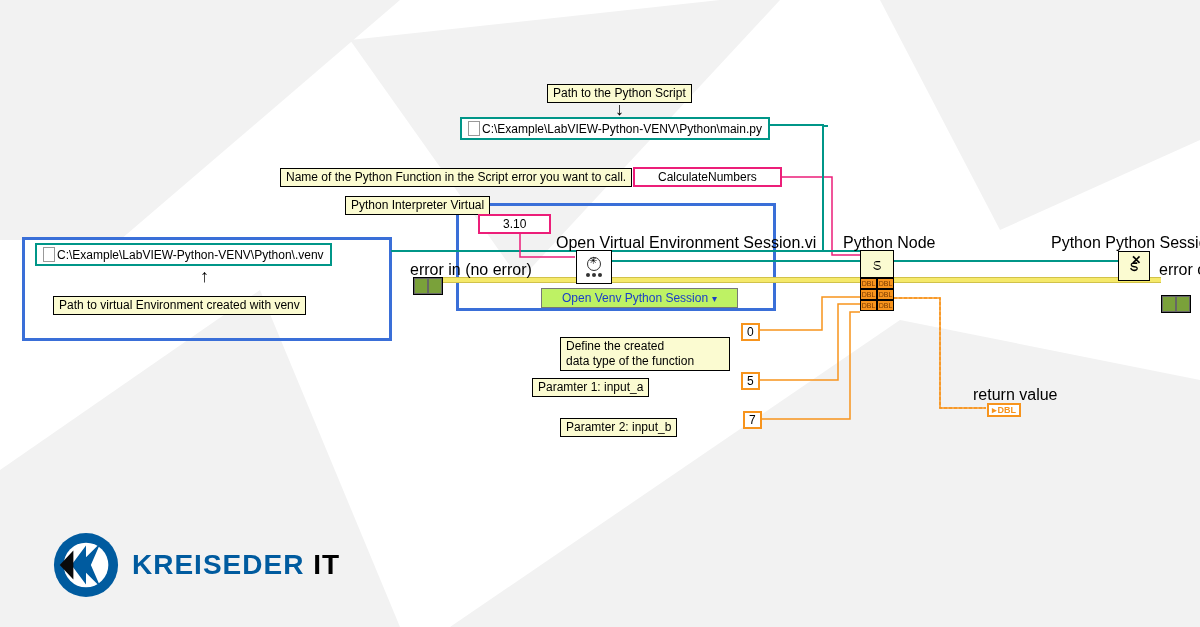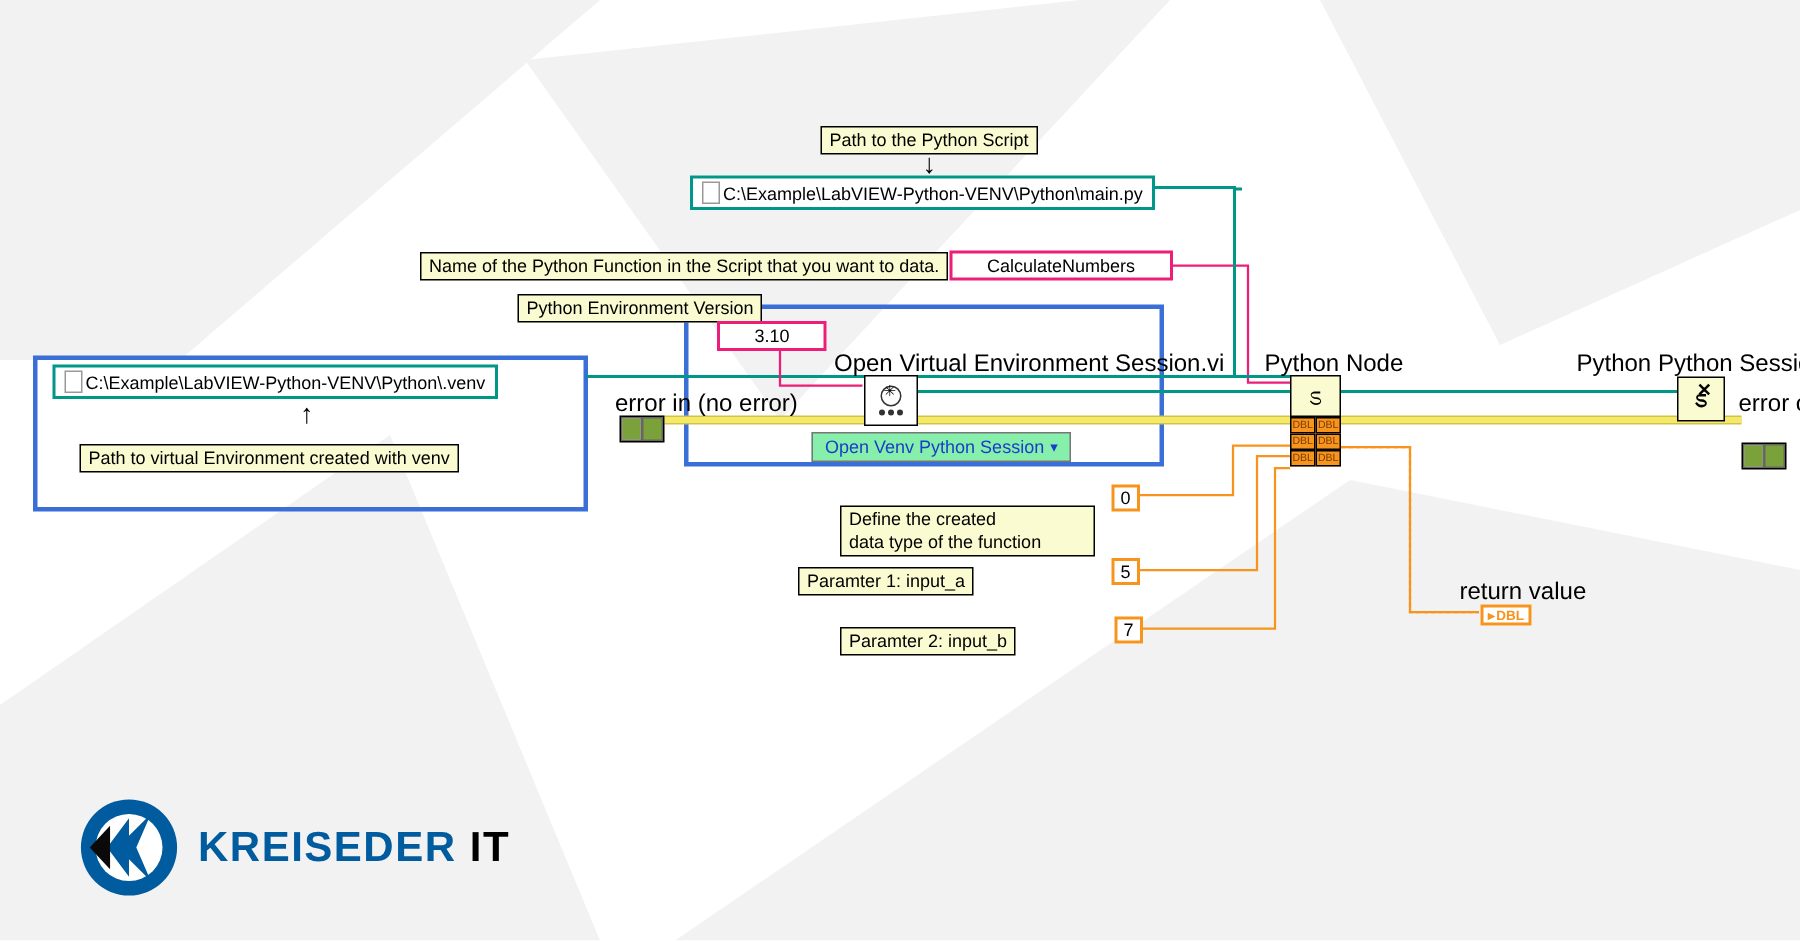--- a/index.html
+++ b/index.html
@@ -21,21 +21,21 @@
     background:linear-gradient(#fff,#fff);border:1px solid #999;position:relative}
   .str-const{background:#fff;border:2px solid #ec1e79;padding:1px 23px;font-size:12px;color:#000}
   .num-const{background:#fff;border:2px solid #f7941d;padding:0px 4px;font-size:12px;font-family:Arial;color:#000}
   .lbl{font-size:16px;color:#000;white-space:nowrap}
   .sel-box{position:absolute;border:3px solid #3a6fd8;background:transparent;z-index:2}
   .vi-icon{width:36px;height:34px;border:1px solid #000;background:#fff;display:flex;flex-direction:column;align-items:center;justify-content:center;gap:2px}
   .vi-icon .dots{display:flex;gap:2px}
   .vi-icon .dots span{width:4px;height:4px;background:#333;border-radius:50%}
   .gear{width:14px;height:14px;border:1px solid #333;border-radius:50%;position:relative}
   .gear::before{content:"✳";font-size:10px;position:absolute;top:-3px;left:1px}
-  .poly-sel{background:#86efac;border:1px solid #777;padding:2px 8px;font-size:12px;color:#1a3ec8;display:flex;align-items:center;gap:4px}
+  .poly-sel{background:#bef264;border:1px solid #777;padding:2px 20px;font-size:12px;color:#1a3ec8;display:flex;align-items:center;gap:4px}
   .poly-sel::after{content:"▾";color:#1a3ec8;font-size:10px}
   .py-node{width:34px}
   .py-node .hdr{height:28px;background:#fbfbd1;border:1px solid #000;display:flex;align-items:center;justify-content:center}
   .py-node .row{display:flex}
   .py-node .cell{width:17px;height:11px;font-size:7px;background:#f7941d;color:#7a3b00;display:flex;align-items:center;justify-content:center;border:1px solid #000}
   .err-term{width:30px;height:18px;border:1px solid #000;background:#fbfbd1;position:relative;display:flex}
   .err-term span{flex:1;border:1px solid #666;background:linear-gradient(#7aa13a,#7aa13a)}
   .err-term span+span{background:#7aa13a}
   .dbl-ind{border:2px solid #f7941d;background:#fff;color:#f7941d;font-size:9px;font-weight:bold;padding:0 3px;display:flex;align-items:center}
   .dbl-ind::before{content:"▸";color:#f7941d;margin-right:1px;font-size:9px}
@@ -85,25 +85,25 @@
   <path d="M894 298 H 940 V 408 H 986" stroke="#f7941d" stroke-width="1.5" fill="none" stroke-dasharray="3 2"></path>
   <path d="M894 298 H 940 V 408 H 986" stroke="#f7941d" stroke-width="1.5" fill="none"></path>
 </svg>
 
 <div class="node tip" style="left:547px;top:84px">Path to the Python Script</div>
 <div class="arrow" style="left:615px;top:100px">↓</div>
 <div class="node path-const" style="left:460px;top:117px">
   <span>C:\Example\LabVIEW-Python-VENV\Python\main.py</span>
 </div>
 
-<div class="node tip" style="left:280px;top:168px">Name of the Python Function in the Script that you want to data.</div>
+<div class="node tip" style="left:280px;top:168px">Name of the Python Function in the Script error you want to call.</div>
 <div class="arrow" style="left:610px;top:167px">→</div>
 <div class="node str-const" style="left:633px;top:167px">CalculateNumbers</div>
 
-<div class="node tip" style="left:345px;top:196px">Python Environment Version</div>
+<div class="node tip" style="left:345px;top:196px">Python Interpreter Virtual</div>
 <div class="node str-const" style="left:478px;top:214px">3.10</div>
 
 <div class="node path-const" style="left:35px;top:243px">
   <span>C:\Example\LabVIEW-Python-VENV\Python\.venv</span>
 </div>
 <div class="arrow" style="left:200px;top:267px">↑</div>
 <div class="node tip" style="left:53px;top:296px">Path to virtual Environment created with venv</div>
 
 <div class="node lbl" style="left:410px;top:261px">error in (no error)</div>
 <div class="node err-term" style="left:413px;top:277px">

